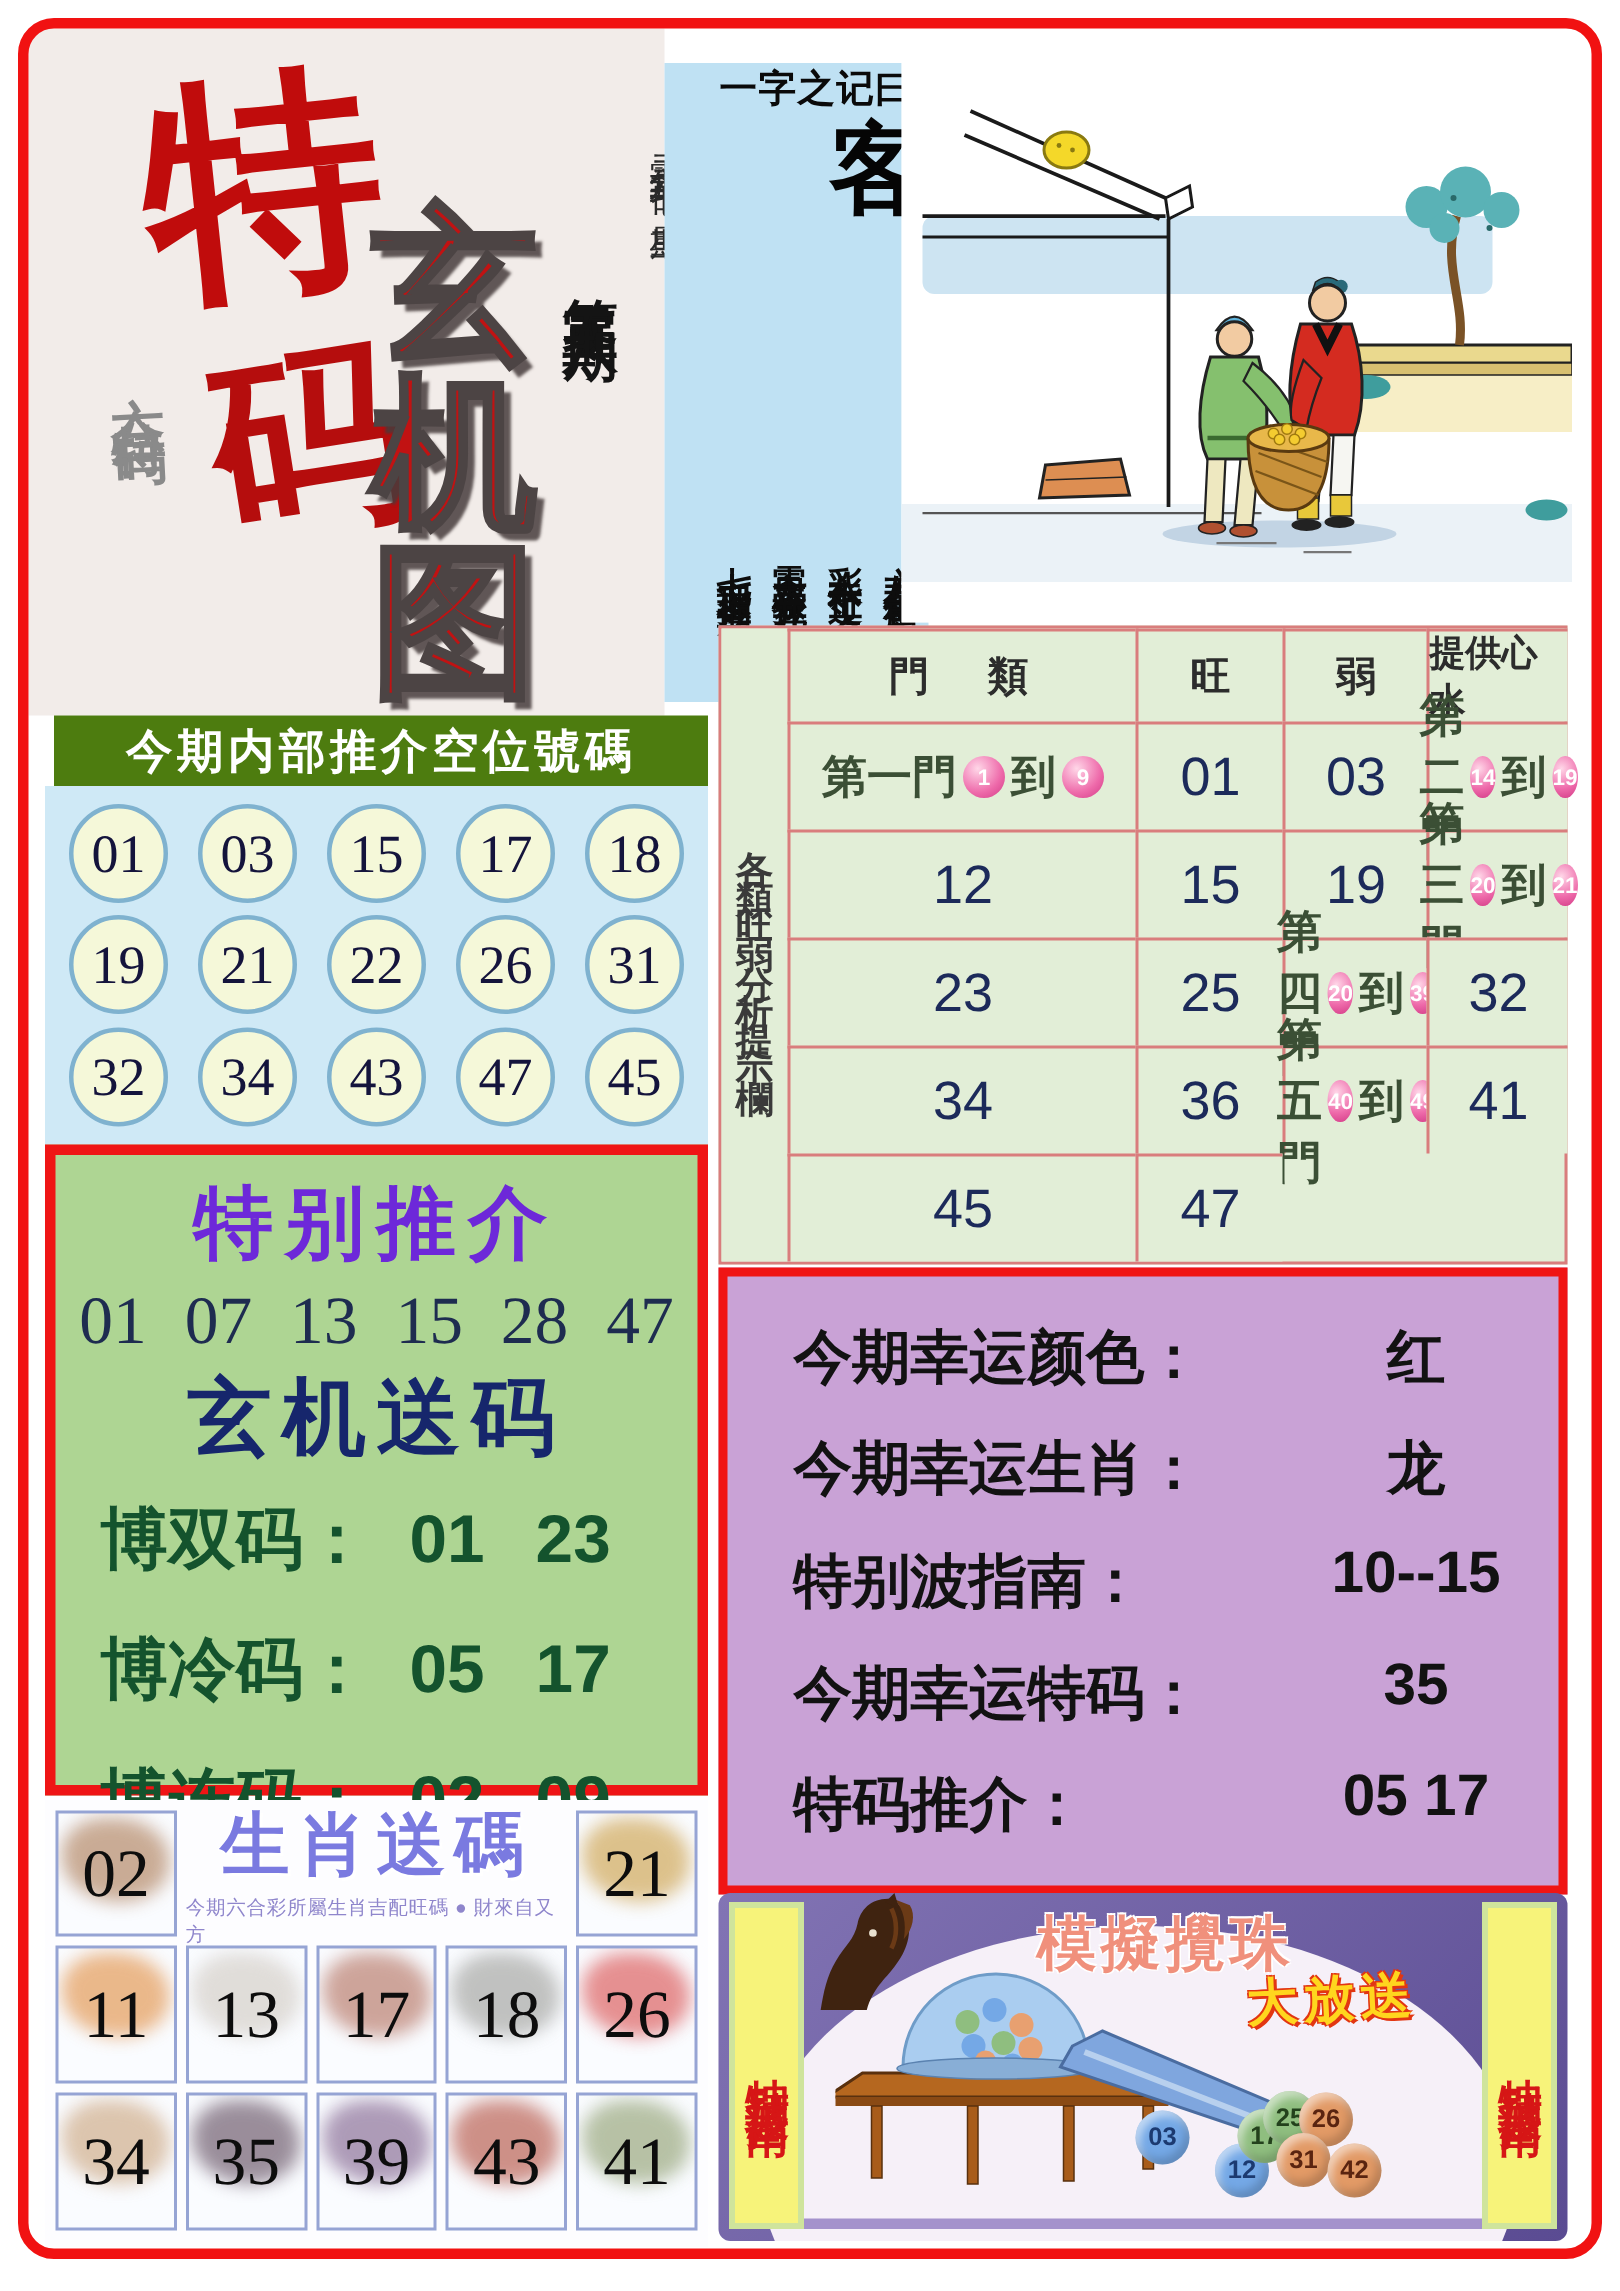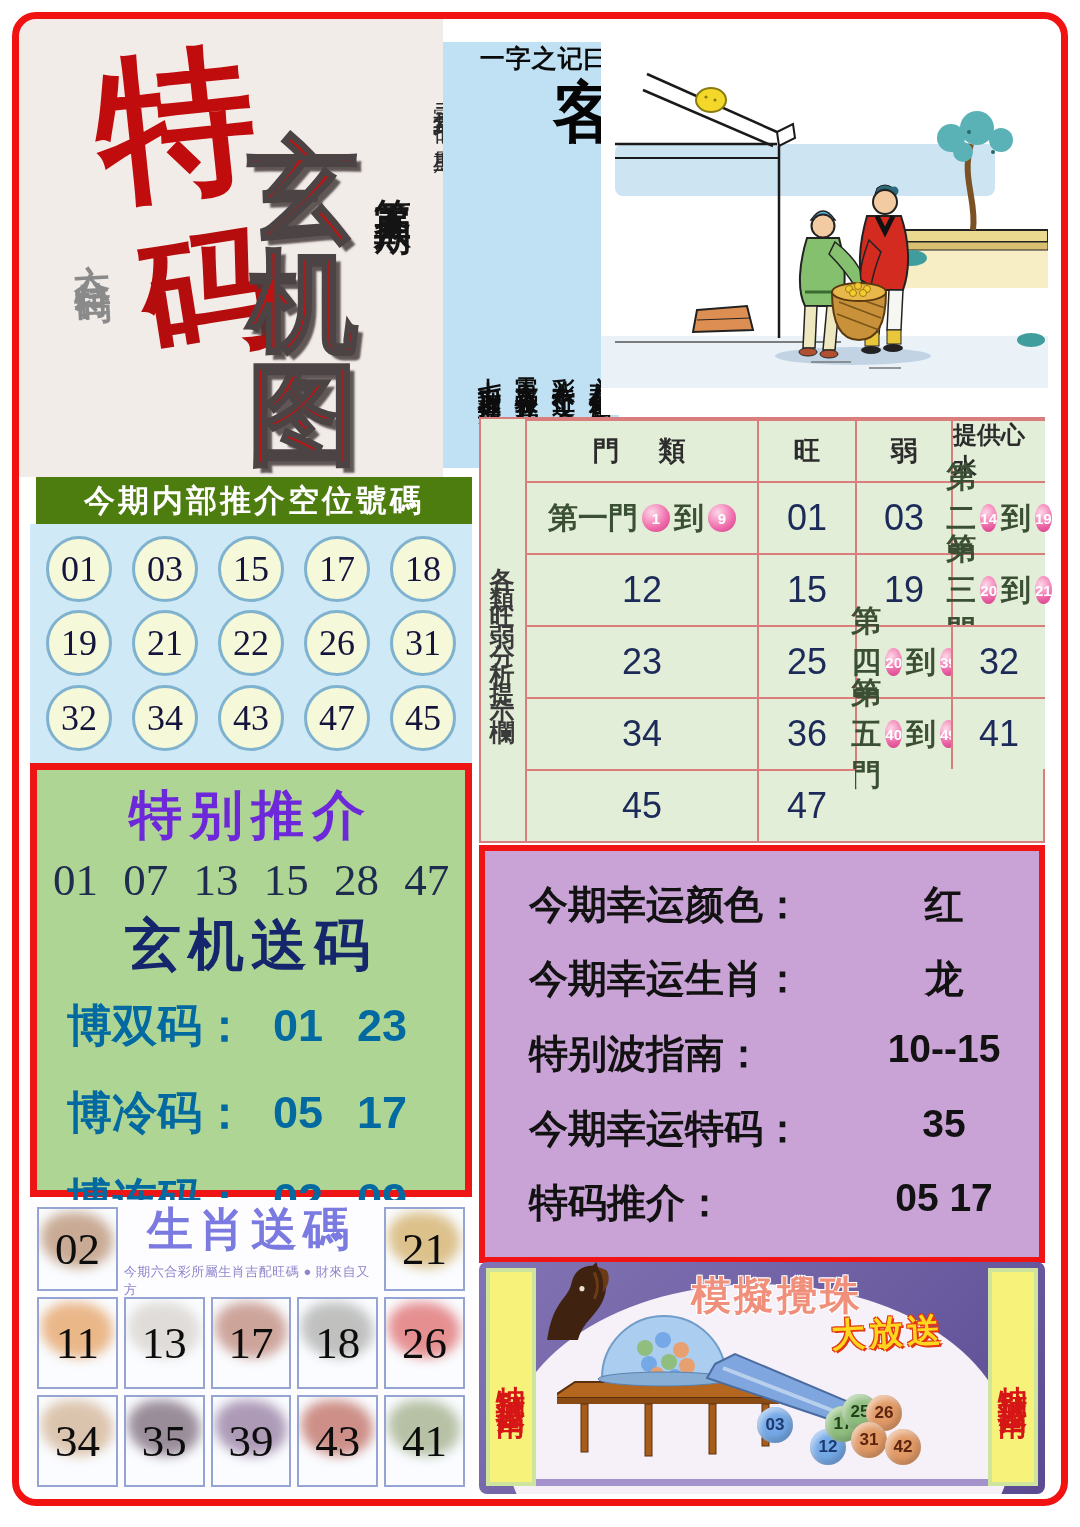--- a/index.html
+++ b/index.html
@@ -49,21 +49,21 @@
            display:flex;align-items:center;justify-content:center;font-size:36px;color:#14143c}
 
   
   .green-box{position:absolute;left:30px;top:763px;width:442px;height:434px;background:#aed593;
              border:7px solid #ef1515;display:flex;flex-direction:column;align-items:center;
              padding-top:10px}
   .sp-title{font-size:53px;font-weight:900;color:#6d28d9;letter-spacing:8px}
   .sp-numbers{font-size:45px;color:#1e2c50;word-spacing:14px;margin-top:2px}
   .sp-subtitle{font-size:56px;font-weight:900;color:#16266c;letter-spacing:7px;margin-top:2px}
   .sp-rows{width:100%;padding:12px 0 0 30px;display:flex;flex-direction:column;gap:27px}
-  .sp-row{display:flex;align-items:center;font-size:45px;font-weight:900;color:#0369a1}
+  .sp-row{display:flex;align-items:center;font-size:45px;font-weight:900;color:#14532d}
   .sp-row .v{margin-left:26px}
   .sp-row .v2{margin-left:34px}
 
   
   .analysis{position:absolute;left:479px;top:417px;width:566px;height:426px;background:#e2eed7;
             display:grid;grid-template-columns:44px 232px 98px 96px 94px;
             grid-template-rows:62px repeat(5,72px);border:2px solid #d97d7d}
   .acell{border-left:2px solid #d97d7d;border-top:2px solid #d97d7d;display:flex;
          align-items:center;justify-content:center;background:#e2eed7}
   .acell.side{grid-row:1/7;grid-column:1;border-left:none;border-top:none;

